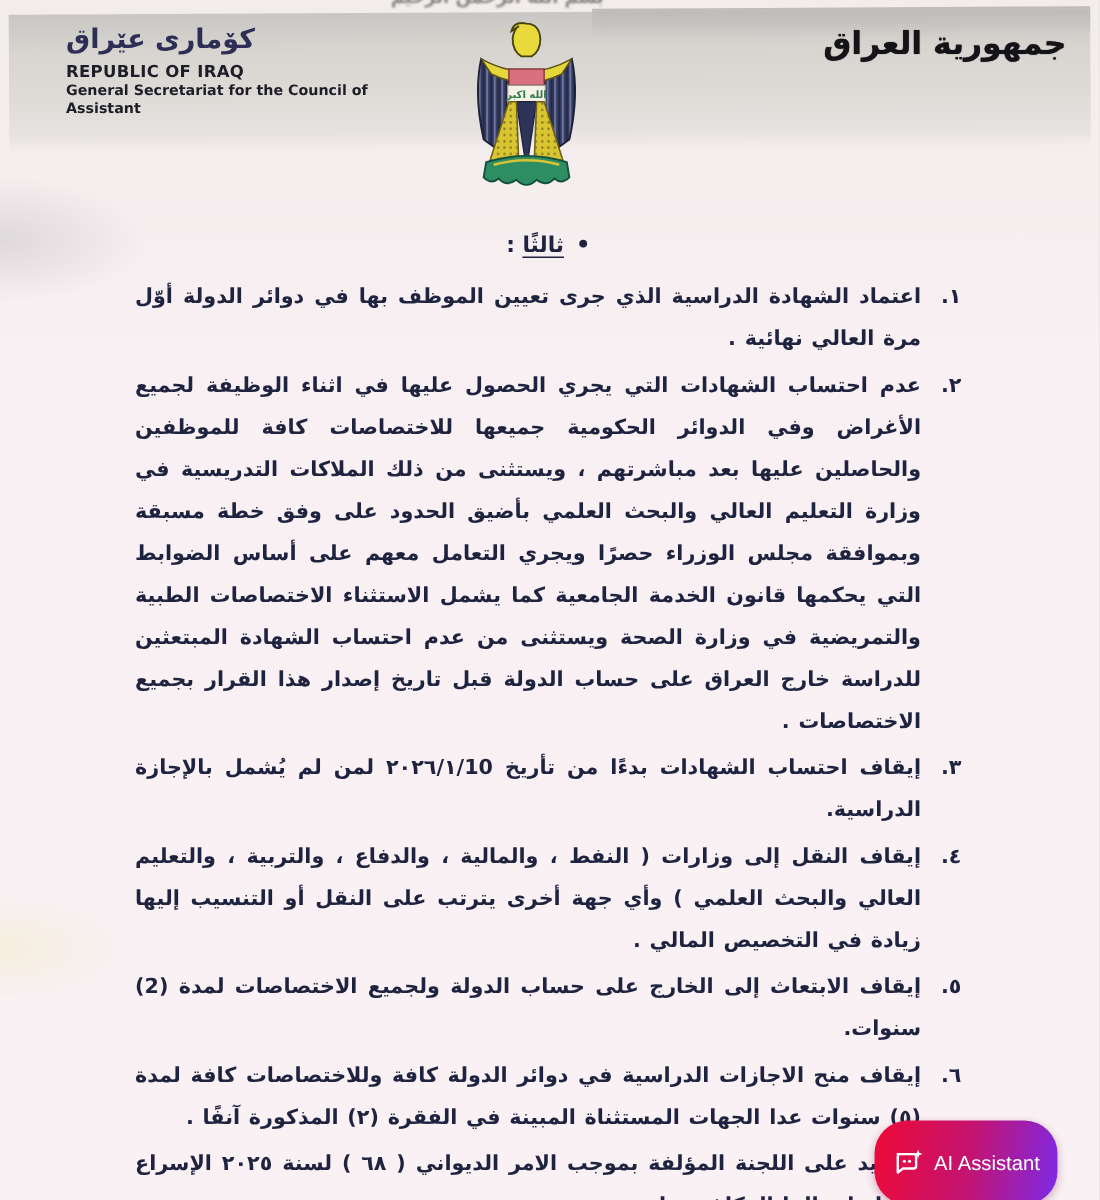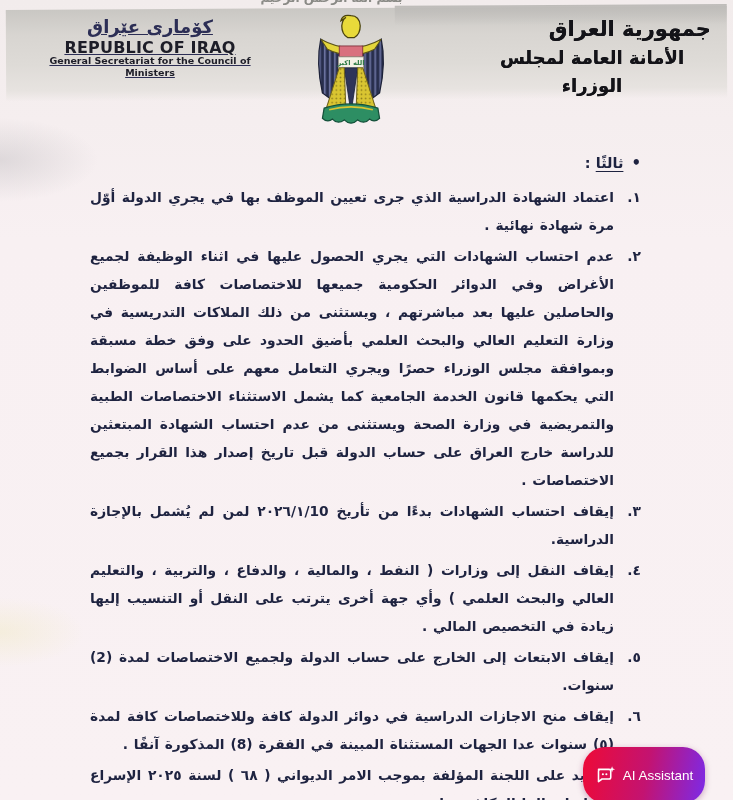--- a/index.html
+++ b/index.html
@@ -21,42 +21,42 @@
     position:absolute;left:6px;right:6px;top:8px;height:92px;
     background:linear-gradient(180deg,#c9c7c3 0%,#d8d5d1 28%,#dedbd7 60%,#e7e3e0 88%,rgba(235,231,228,0) 100%);
     transform:rotate(-.3deg);
   }
   .header-band::before{
     content:"";position:absolute;right:0;top:-2px;width:46%;height:20px;
     background:linear-gradient(180deg,#bdbbb8,rgba(189,187,184,0));
   }
   
   .stamp-left{
-    position:absolute;left:44px;top:16px;width:212px;text-align:center;
-    color:#2c2e55;direction:rtl;text-decoration:underline;
+    position:absolute;left:44px;top:16px;width:212px;text-align:left;
+    color:#2c2e55;direction:rtl;
   }
   .stamp-left .ku1{font-size:18px;font-weight:700;line-height:22px;}
   .stamp-left .ku2{font-size:9.5px;font-weight:700;line-height:13px;}
-  .stamp-left .en1{font-size:16px;font-weight:700;color:#1d1d28;line-height:15px;margin-top:2px;letter-spacing:.2px;}
+  .stamp-left .en1{font-size:11px;font-weight:700;color:#1d1d28;line-height:15px;margin-top:2px;letter-spacing:.2px;}
   .stamp-left .en2{font-size:9.5px;font-weight:700;color:#1d1d28;line-height:12px;}
   
   .callig{
     position:absolute;right:22px;top:14px;width:238px;text-align:center;
     color:#131318;direction:rtl;
   }
   .callig .c1{font-size:21px;font-weight:700;line-height:30px;text-shadow:0 0 .6px #131318;text-align:right;}
   .callig .c2{font-size:18px;font-weight:700;line-height:28px;text-shadow:0 0 .6px #131318;}
   
   .emblem{position:absolute;left:309px;top:12px;width:84px;height:120px;}
   
   .doc{
     position:absolute;top:149px;left:90px;right:92px;direction:rtl;
     color:#1e2340;font-weight:700;font-size:13.8px;line-height:28px;
   }
-  .heading{margin-bottom:6px;font-size:14.5px;}
+  .heading{margin-bottom:6px;font-size:14.5px;text-align:center;}
   .heading .bullet{margin-left:8px;font-size:15px;}
   .heading .hword{text-decoration:underline;text-underline-offset:3px;}
   .item{display:flex;margin-bottom:3px;}
   .item .num{min-width:27px;flex:none;}
   .item .txt{flex:1;text-align:justify;word-spacing:1px;}
   
   .ai-btn{
     position:absolute;left:583px;top:747px;width:122px;height:56px;
     border:none;border-radius:22px;cursor:pointer;
     background:linear-gradient(100deg,#ea0b3c 5%,#c31371 52%,#7c2ae8 100%);
@@ -72,21 +72,21 @@
 
 <div class="page">
 
   <div class="top-cut">بسم الله الرحمن الرحيم</div>
 
   <div class="header-band"></div>
 
   <div class="stamp-left">
     <div class="ku1">كۆماری عێراق</div>
     <div class="en1">REPUBLIC OF IRAQ</div>
-    <div class="en2">General Secretariat for the Council of Ministers</div>
+    <div class="en2">General Secretariat for the Council of Assistant</div>
   </div>
 
   <div class="emblem">
     <svg width="84" height="120" viewBox="0 0 100 142" xmlns="http://www.w3.org/2000/svg">
       <defs>
         <pattern id="wing" width="6" height="8" patternUnits="userSpaceOnUse">
           <rect width="6" height="8" fill="#333a5e"></rect>
           <rect x="0" width="1.6" height="8" fill="#6d74a0"></rect>
           <rect x="3.4" width="1.2" height="8" fill="#20263f"></rect>
         </pattern>
@@ -114,51 +114,50 @@
       <path d="M36,66 L20,116 L44,118 L42,66 Z" fill="url(#skirt)" stroke="#6e611a" stroke-width="1.2"></path>
       <path d="M64,66 L80,116 L56,118 L58,66 Z" fill="url(#skirt)" stroke="#6e611a" stroke-width="1.2"></path>
 
       <path d="M18,114 Q50,104 82,114 L84,126 Q78,132 72,127 Q66,134 58,128 Q50,136 42,128 Q34,134 28,127 Q22,132 16,126 Z" fill="#2d8e63" stroke="#14503a" stroke-width="1.5"></path>
       <path d="M24,116 Q50,109 76,116" fill="none" stroke="#d9c531" stroke-width="2"></path>
     </svg>
   </div>
 
   <div class="callig">
     <div class="c1">جمهورية العراق</div>
-    <div class="c2">الأمانة العامة لمجلس الوزراء</div>
   </div>
 
   <div class="doc">
     <div class="heading">
       <span class="bullet">•</span><span class="hword">ثالثًا</span><span> :</span>
     </div>
 
     <div class="item">
       <span class="num">١.</span>
-      <div class="txt">اعتماد الشهادة الدراسية الذي جرى تعيين الموظف بها في يجري الدولة أوّل مرة شهادة نهائية .</div>
+      <div class="txt">اعتماد الشهادة الدراسية الذي جرى تعيين الموظف بها في دوائر الدولة أوّل مرة العالي نهائية .</div>
     </div>
     <div class="item">
       <span class="num">٢.</span>
       <div class="txt">عدم احتساب الشهادات التي يجري الحصول عليها في اثناء الوظيفة لجميع الأغراض وفي الدوائر الحكومية جميعها للاختصاصات كافة للموظفين والحاصلين عليها بعد مباشرتهم ، ويستثنى من ذلك الملاكات التدريسية في وزارة التعليم العالي والبحث العلمي بأضيق الحدود على وفق خطة مسبقة وبموافقة مجلس الوزراء حصرًا ويجري التعامل معهم على أساس الضوابط التي يحكمها قانون الخدمة الجامعية كما يشمل الاستثناء الاختصاصات الطبية والتمريضية في وزارة الصحة ويستثنى من عدم احتساب الشهادة المبتعثين للدراسة خارج العراق على حساب الدولة قبل تاريخ إصدار هذا القرار بجميع الاختصاصات .</div>
     </div>
     <div class="item">
       <span class="num">٣.</span>
       <div class="txt">إيقاف احتساب الشهادات بدءًا من تأريخ ٢٠٢٦/١/10 لمن لم يُشمل بالإجازة الدراسية.</div>
     </div>
     <div class="item">
       <span class="num">٤.</span>
       <div class="txt">إيقاف النقل إلى وزارات ( النفط ، والمالية ، والدفاع ، والتربية ، والتعليم العالي والبحث العلمي ) وأي جهة أخرى يترتب على النقل أو التنسيب إليها زيادة في التخصيص المالي .</div>
     </div>
     <div class="item">
       <span class="num">٥.</span>
       <div class="txt">إيقاف الابتعاث إلى الخارج على حساب الدولة ولجميع الاختصاصات لمدة (2) سنوات.</div>
     </div>
     <div class="item">
       <span class="num">٦.</span>
-      <div class="txt">إيقاف منح الاجازات الدراسية في دوائر الدولة كافة وللاختصاصات كافة لمدة (٥) سنوات عدا الجهات المستثناة المبينة في الفقرة (8) المذكورة آنفًا .</div>
+      <div class="txt">إيقاف منح الاجازات الدراسية في دوائر الدولة كافة وللاختصاصات كافة لمدة (٥) سنوات عدا الجهات المستثناة المبينة في الفقرة (٢) المذكورة آنفًا .</div>
     </div>
     <div class="item">
       <span class="num">٧.</span>
       <div class="txt">التأكيد على اللجنة المؤلفة بموجب الامر الديواني ( ٦٨ ) لسنة ٢٠٢٥ الإسراع بإنجاز اعمالها المكلفة بها .</div>
     </div>
 
   </div>
 
   <button class="ai-btn">
     <span style="display:flex;">

